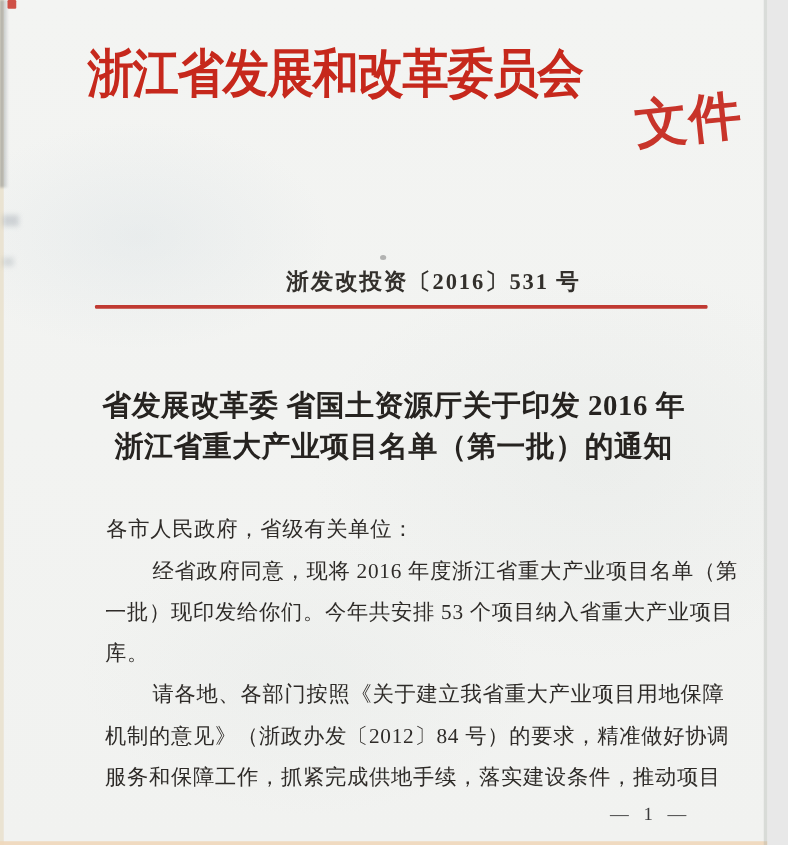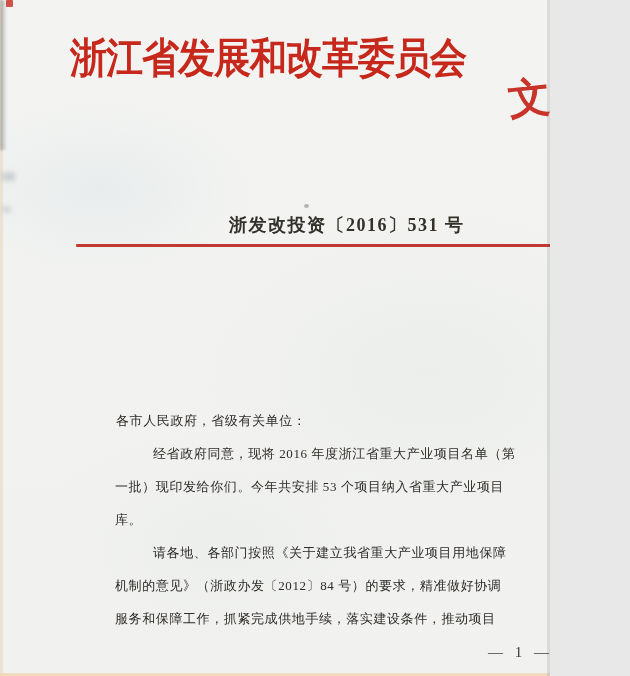--- a/index.html
+++ b/index.html
@@ -4,21 +4,21 @@
 <style>
   :root{
     --red:#c6281c;
     --rule-red:#c03a32;
     --ink:#2e2b28;
     --paper:#f2f3f1;
   }
   html,body{margin:0;padding:0;background:#e8e8e8;}
   .paper{
     position:relative;
-    width:550px;height:676px;
+    width:614px;height:676px;
     margin:0;
     overflow:hidden;
     font-family:"Liberation Serif","DejaVu Serif",serif;
     background:
       radial-gradient(ellipse 220px 130px at 18% 28%, rgba(208,218,224,.28), transparent 70%),
       radial-gradient(ellipse 320px 220px at 78% 55%, rgba(214,220,218,.22), transparent 72%),
       radial-gradient(ellipse 260px 160px at 40% 80%, rgba(216,222,220,.18), transparent 70%),
       linear-gradient(#f3f4f2,#f1f2f0);
     color:var(--ink);
   }
@@ -62,22 +62,22 @@
     background:var(--rule-red);border-radius:1px;
   }
 
   .title-block{
     position:absolute;left:35px;top:308px;width:560px;
     text-align:center;font-size:23px;font-weight:bold;color:#262320;
     line-height:33px;letter-spacing:.5px;
   }
 
   .bodyline{
-    position:absolute;font-size:13px;color:var(--ink);
-    letter-spacing:.6px;white-space:nowrap;margin-left:31px;
+    position:absolute;font-size:17px;color:var(--ink);
+    letter-spacing:.6px;white-space:nowrap;
   }
   .l-salutation{left:85px;top:412px;}
   .l-p1a{left:122px;top:445px;}
   .l-p1b{left:84px;top:478px;}
   .l-p1c{left:84px;top:511px;}
   .l-p2a{left:122px;top:544px;}
   .l-p2b{left:84px;top:577px;}
   .l-p2c{left:84px;top:610px;}
 
   .pagenum{
@@ -98,20 +98,24 @@
   <div class="smudge-a"></div>
   <div class="smudge-b"></div>
   <div class="speck-gray"></div>
 
   <div class="agency1">浙江省发展和改革委员会</div>
   <div class="doctype">文件</div>
 
   <div class="docnum">浙发改投资〔2016〕531 号</div>
   <div class="rule"></div>
 
+  <div class="title-block">
+    <div>省发展改革委 省国土资源厅关于印发 2016 年</div>
+    <div>浙江省重大产业项目名单（第一批）的通知</div>
+  </div>
 
   <div class="bodyline l-salutation">各市人民政府，省级有关单位：</div>
   <div class="bodyline l-p1a">经省政府同意，现将 2016 年度浙江省重大产业项目名单（第</div>
   <div class="bodyline l-p1b">一批）现印发给你们。今年共安排 53 个项目纳入省重大产业项目</div>
   <div class="bodyline l-p1c">库。</div>
   <div class="bodyline l-p2a">请各地、各部门按照《关于建立我省重大产业项目用地保障</div>
   <div class="bodyline l-p2b">机制的意见》（浙政办发〔2012〕84 号）的要求，精准做好协调</div>
   <div class="bodyline l-p2c">服务和保障工作，抓紧完成供地手续，落实建设条件，推动项目</div>
 
   <div class="pagenum">— 1 —</div>

